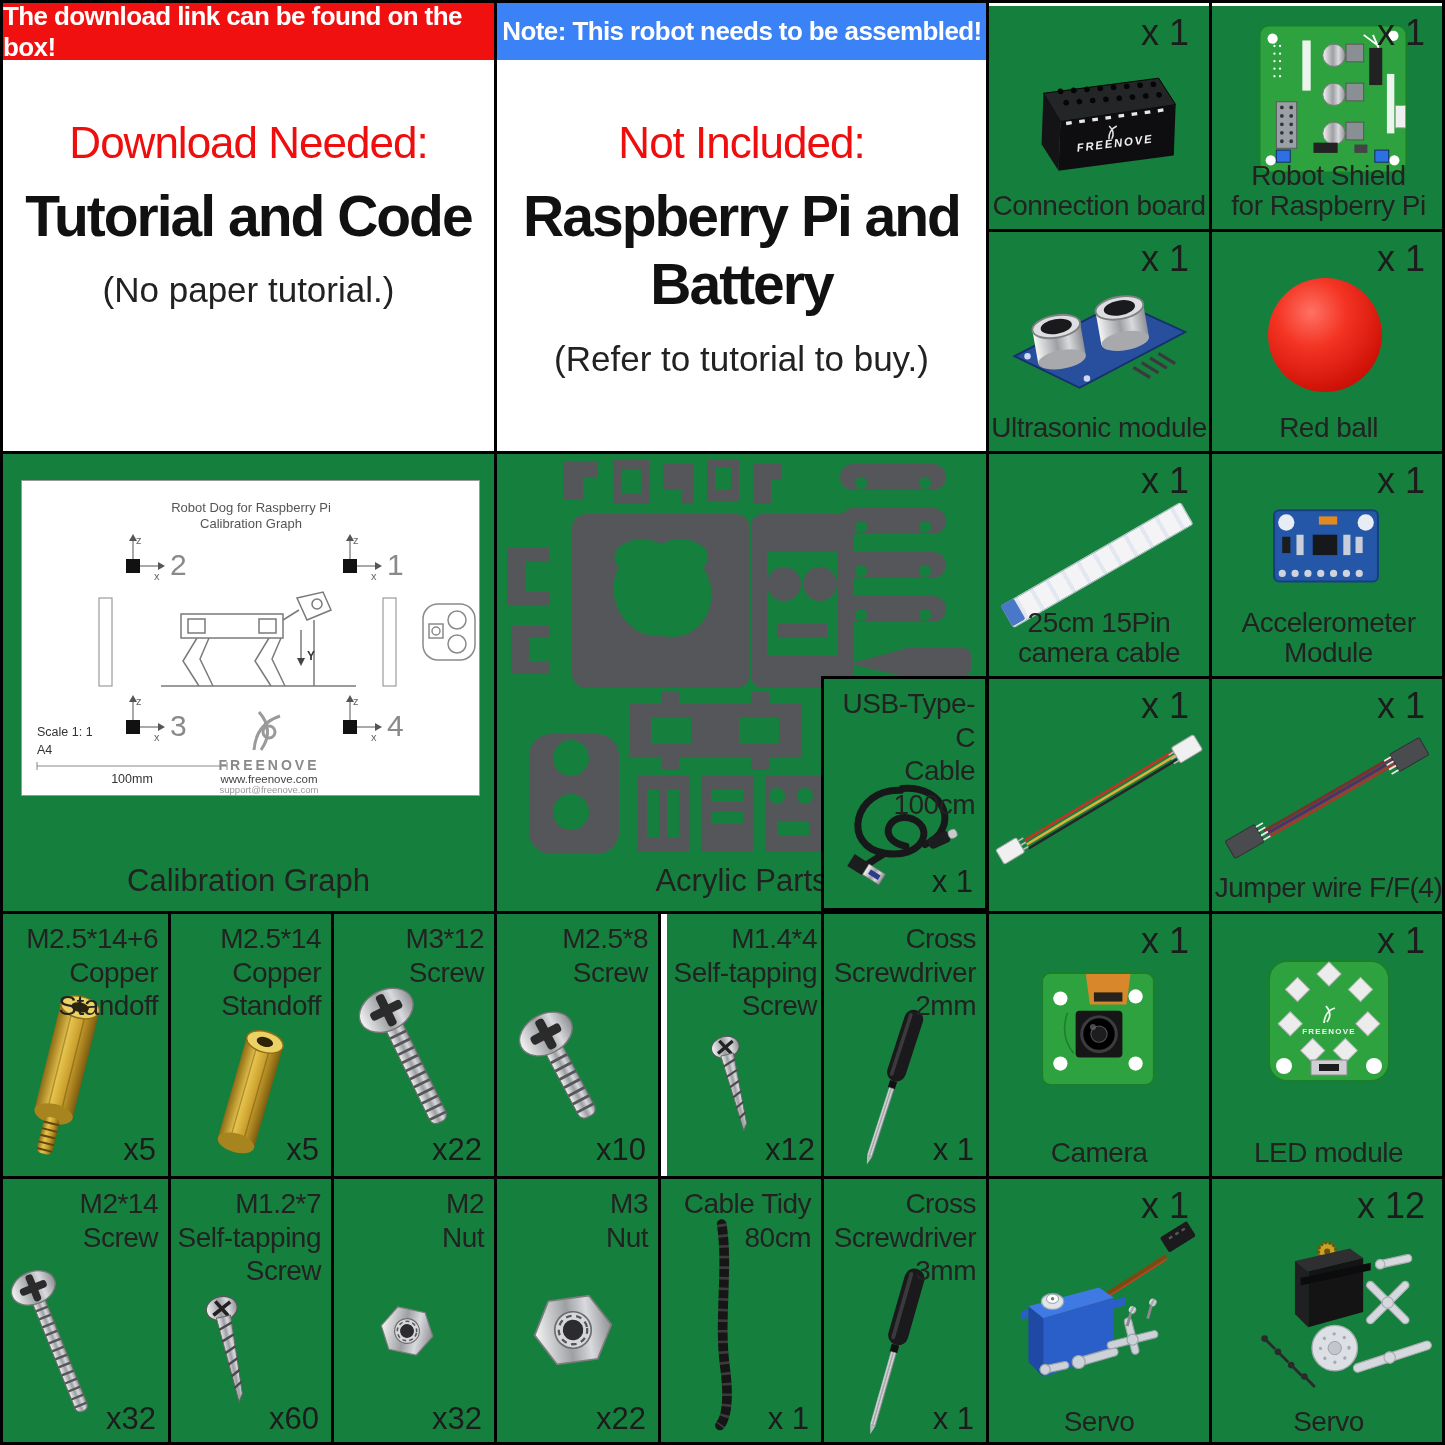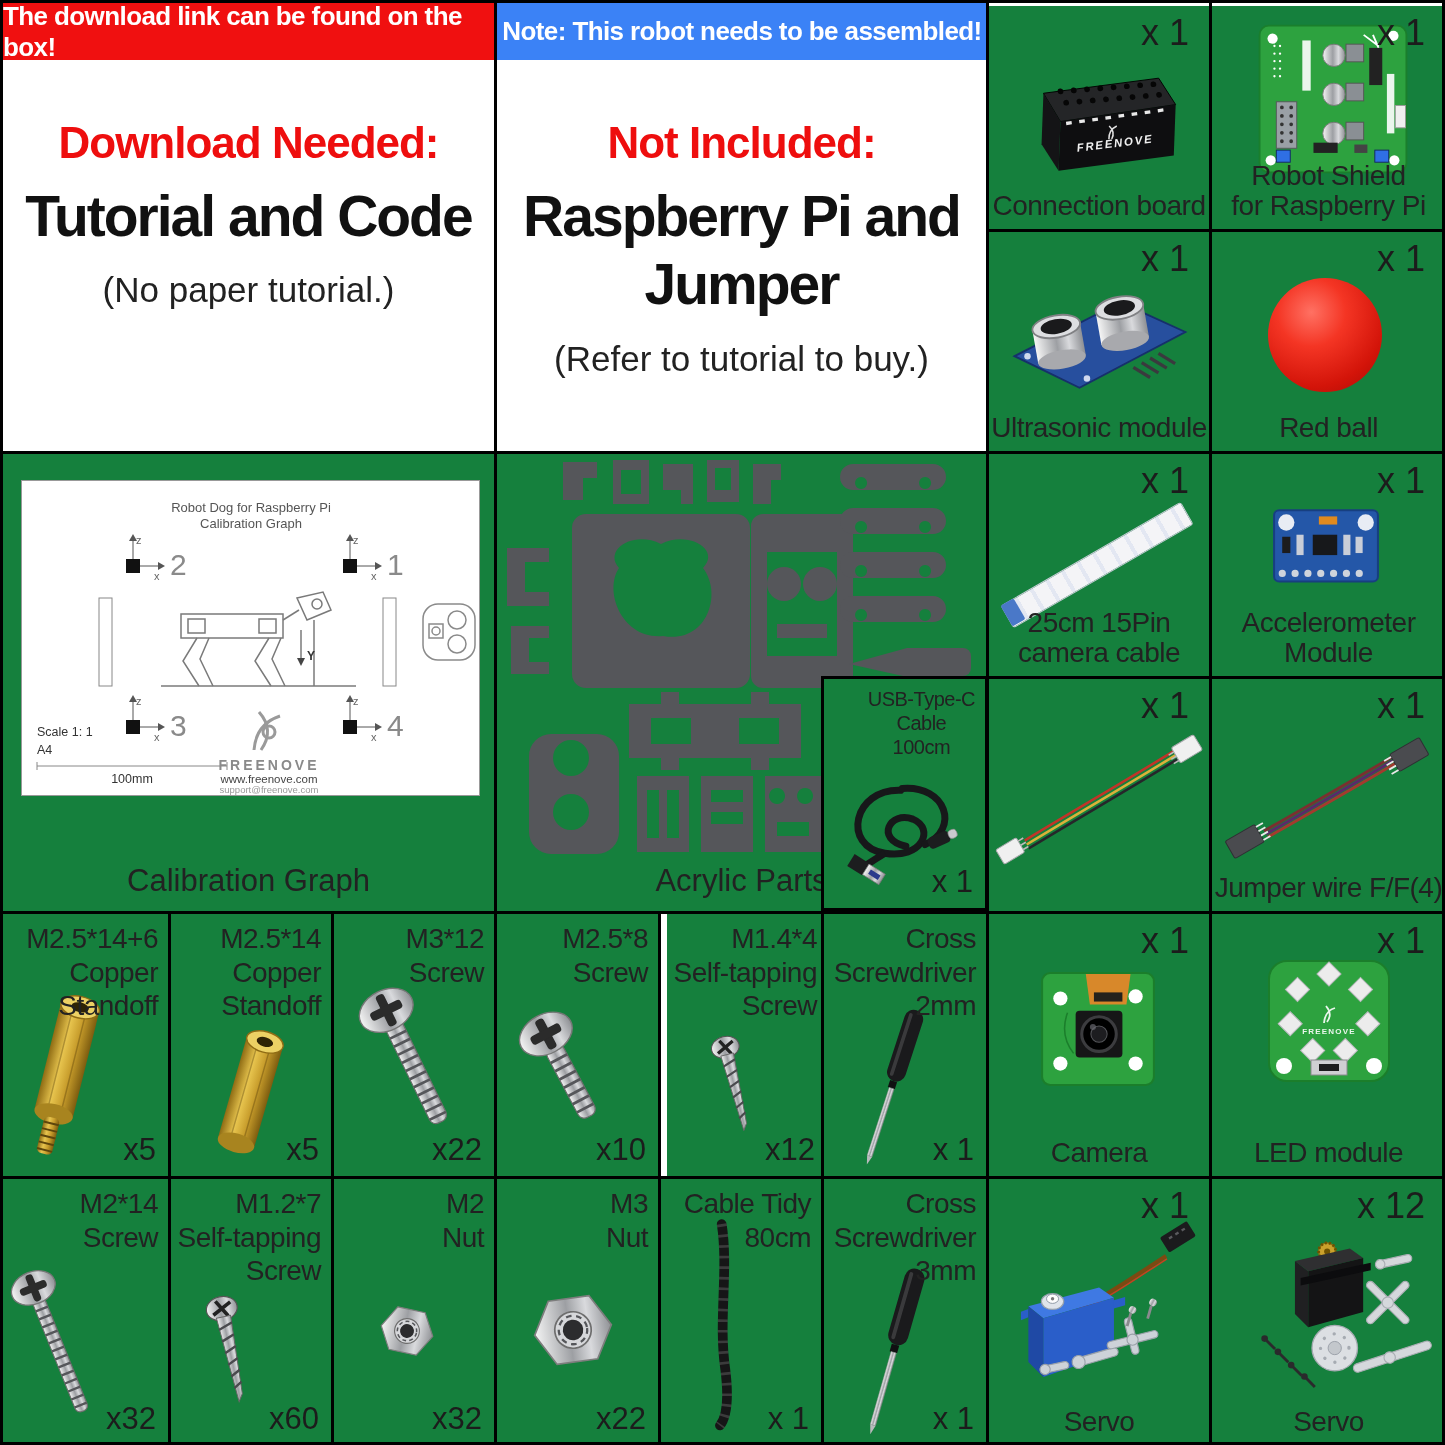--- a/index.html
+++ b/index.html
@@ -9,21 +9,21 @@
     font-family:"Liberation Sans","DejaVu Sans",sans-serif;color:#1c1c1c;padding-left:16px;
   }
   .gridline{position:absolute;background:#000;z-index:6;}
   .cell{position:absolute;background:#15803d;z-index:1;}
   .pre{white-space:pre-line;}
   .banner{
     position:absolute;top:0;height:57px;z-index:3;display:flex;align-items:center;justify-content:center;
     color:#fff;font-weight:bold;font-size:26px;letter-spacing:-0.6px;
   }
   .panel{position:absolute;text-align:center;z-index:1;}
-  .panel .heading{font-size:44px;font-weight:bold;color:#ee0e0e;margin-top:58px;letter-spacing:-1px;}
+  .panel .heading{font-size:44px;font-weight:normal;color:#ee0e0e;margin-top:58px;letter-spacing:-1px;}
   .panel .big-title{font-size:57px;font-weight:bold;color:#111;margin-top:14px;letter-spacing:-2px;line-height:1.2;}
   .panel .note{font-size:35px;color:#222;margin-top:20px;}
   .comp-qty{position:absolute;top:6px;right:20px;font-size:36px;color:#1c1c1c;z-index:3;}
   .comp-label{
     position:absolute;bottom:8px;left:0;width:100%;text-align:center;
     font-size:28px;line-height:1.08;color:#222;z-index:3;letter-spacing:-0.5px;
   }
   .hw-label{
     position:absolute;top:8px;right:10px;text-align:right;
     font-size:28px;line-height:1.2;color:#222;z-index:3;letter-spacing:-0.5px;
@@ -35,21 +35,21 @@
     background:radial-gradient(circle at 38% 30%,#ff7163 0%,#f43524 32%,#d31409 70%,#a60c05 100%);
   }
   .ribbon{
     position:absolute;left:18px;top:150px;width:206px;height:24px;z-index:2;
     transform:rotate(-30deg);transform-origin:left center;
     background:repeating-linear-gradient(90deg,#f4f4f7 0 14px,#e3e7f2 14px 18px);
     border:1px solid #c9cdd8;border-radius:3px;
   }
   .ribbon .tip{position:absolute;left:-1px;top:-1px;width:15px;height:24px;background:#4a78c8;border-radius:2px;}
   #usb-cell{border:3px solid #000;box-sizing:border-box;z-index:4;}
-  #usb-cell .hw-label{font-size:20px;text-align:center;}
+  #usb-cell .hw-label{font-size:28px;}
   .caldoc-label,.acrylic-label{
     position:absolute;bottom:12px;left:0;width:100%;text-align:center;font-size:31px;color:#222;z-index:3;
   }
 </style>
 </head>
 <body>
 
 <div id="poster">
 
   <svg width="0" height="0" style="position:absolute">
@@ -133,21 +133,21 @@
   </div>
 
   <div class="panel" style="left:0;top:57px;width:491px;height:391px">
     <div class="heading">Download Needed:</div>
     <div class="big-title">Tutorial and Code</div>
     <div class="note">(No paper tutorial.)</div>
   </div>
   <div class="panel" style="left:494px;top:57px;width:489px;height:391px">
     <div class="heading">Not Included:</div>
     <div class="big-title pre">Raspberry Pi and
-Jumper</div>
+Battery</div>
     <div class="note">(Refer to tutorial to buy.)</div>
   </div>
 
   <div class="cell" style="left:0;top:451px;width:491px;height:457px">
     <svg class="icon" style="left:18px;top:26px;width:459px;height:316px" viewBox="0 0 459 316">
       <rect x="0.5" y="0.5" width="458" height="315" fill="#fff" stroke="#999"></rect>
       <text x="230" y="32" font-size="13" fill="#555" text-anchor="middle">Robot Dog for Raspberry Pi</text>
       <text x="230" y="48" font-size="13" fill="#555" text-anchor="middle">Calibration Graph</text>
 
       <g transform="translate(105,67)">

